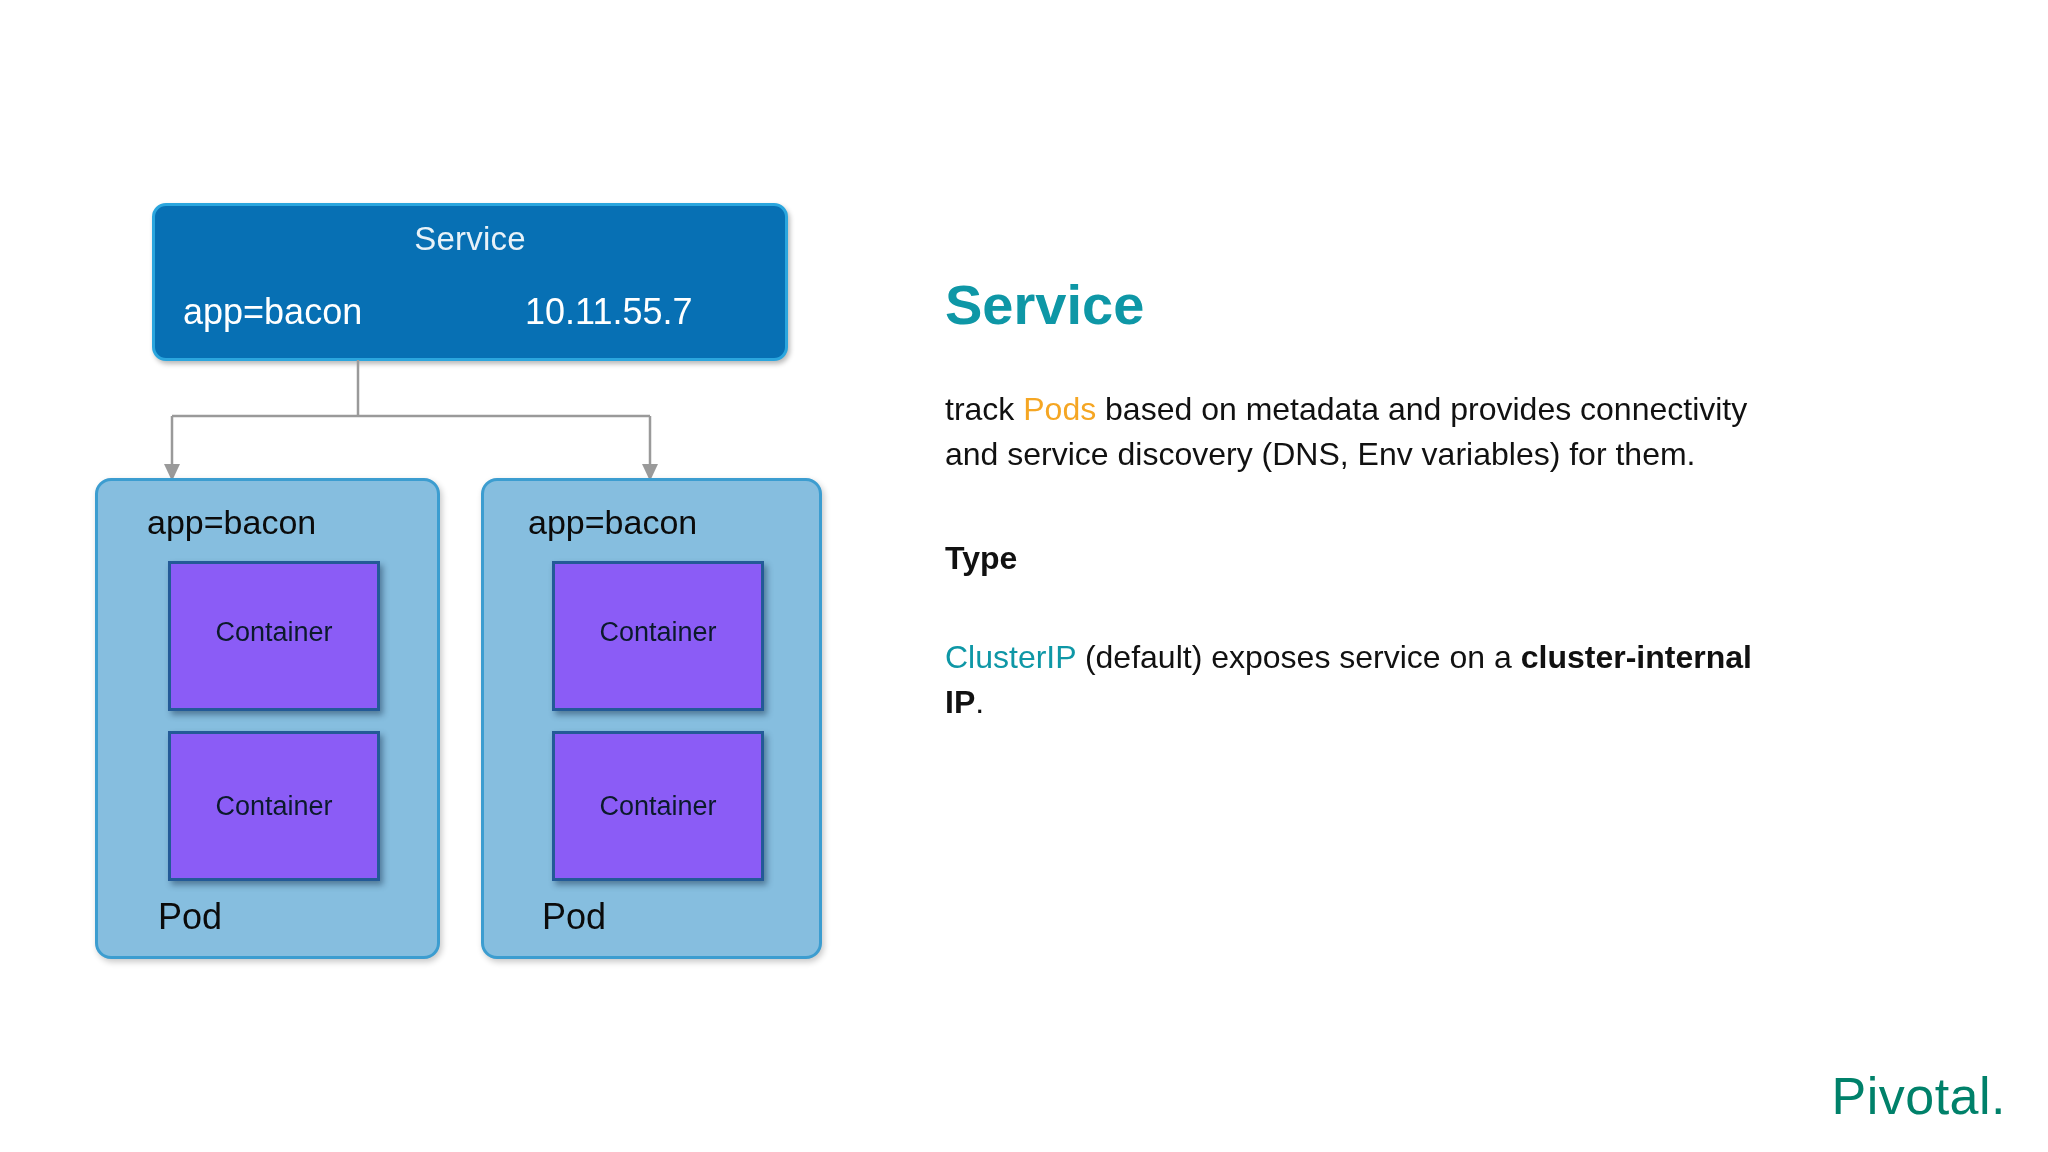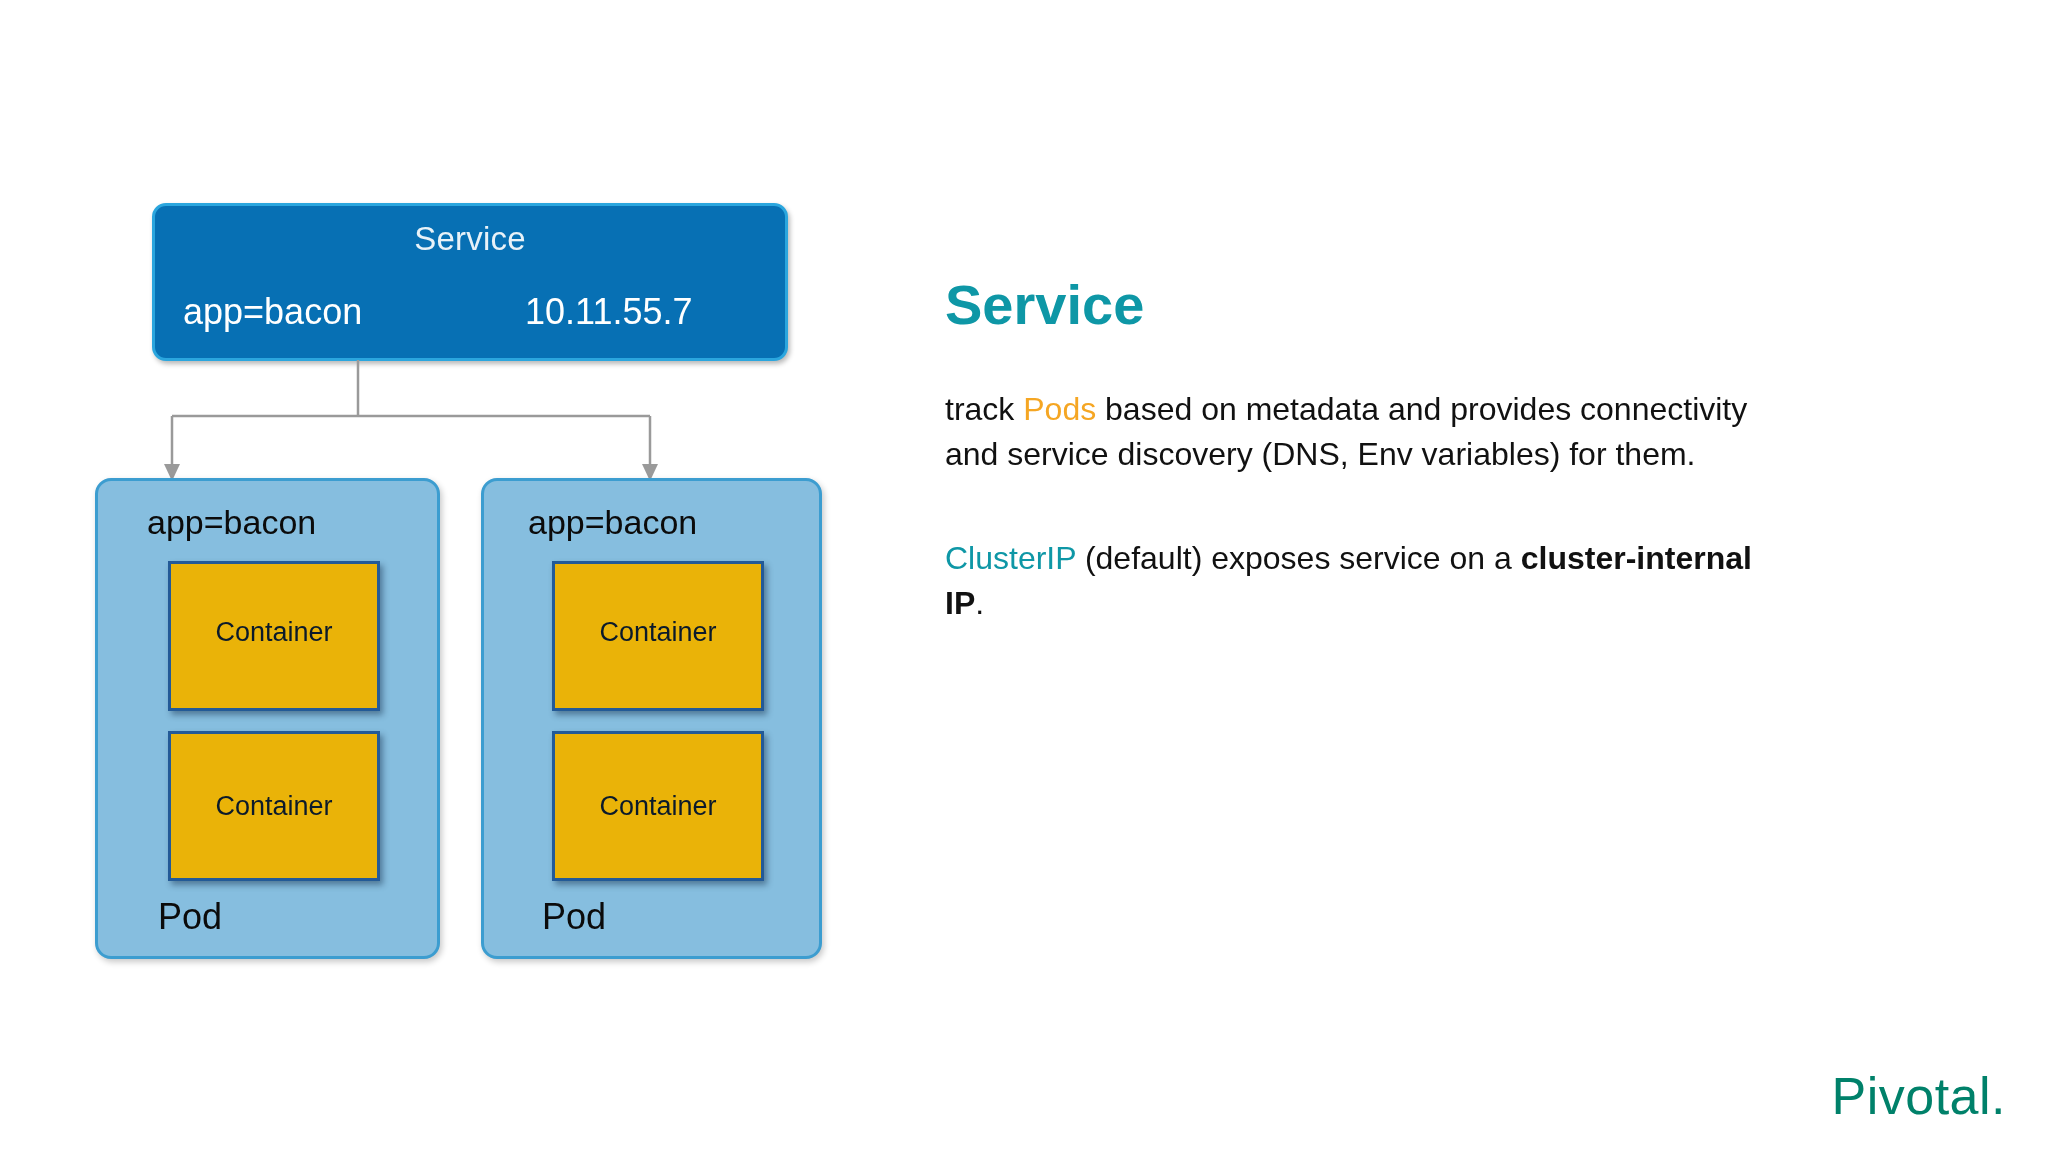--- a/index.html
+++ b/index.html
@@ -102,21 +102,21 @@
     color: #0B0B0B;
     margin-left: 44px;
   }
   .pod-a .pod-label-bottom { left: 16px; }
   .pod-b .pod-label-bottom { left: 14px; }
 
   .container-box {
     position: absolute;
     width: 212px;
     height: 150px;
-    background: #eab308;
+    background: #8b5cf6;
     border: 3px solid #235A97;
     box-sizing: border-box;
     box-shadow: 3px 4px 6px rgba(10,30,60,0.42);
     display: flex;
     align-items: center;
     justify-content: center;
   }
   .container-label {
     font-size: 27px;
     color: #0B1A2B;
@@ -219,17 +219,18 @@
     <span class="container-label">Container</span>
   </div>
   <div class="pod-label-bottom">Pod</div>
 </div>
 
 <div class="text-col">
   <h1 class="heading">Service</h1>
 
   <p class="body-para"><span>track </span><span class="hl-pods">Pods</span><span> based on metadata and provides connectivity and service discovery (DNS, Env variables) for them.</span></p>
 
+  <p class="type-line">Type</p>
 
   <p class="cluster-para"><span class="hl-clusterip">ClusterIP</span><span> (default) exposes service on a </span><span class="bold">cluster-internal IP</span><span>.</span></p>
 </div>
 
 <div class="logo"><span>Pivotal</span><span class="dot">.</span></div>
 
 </body></html>

